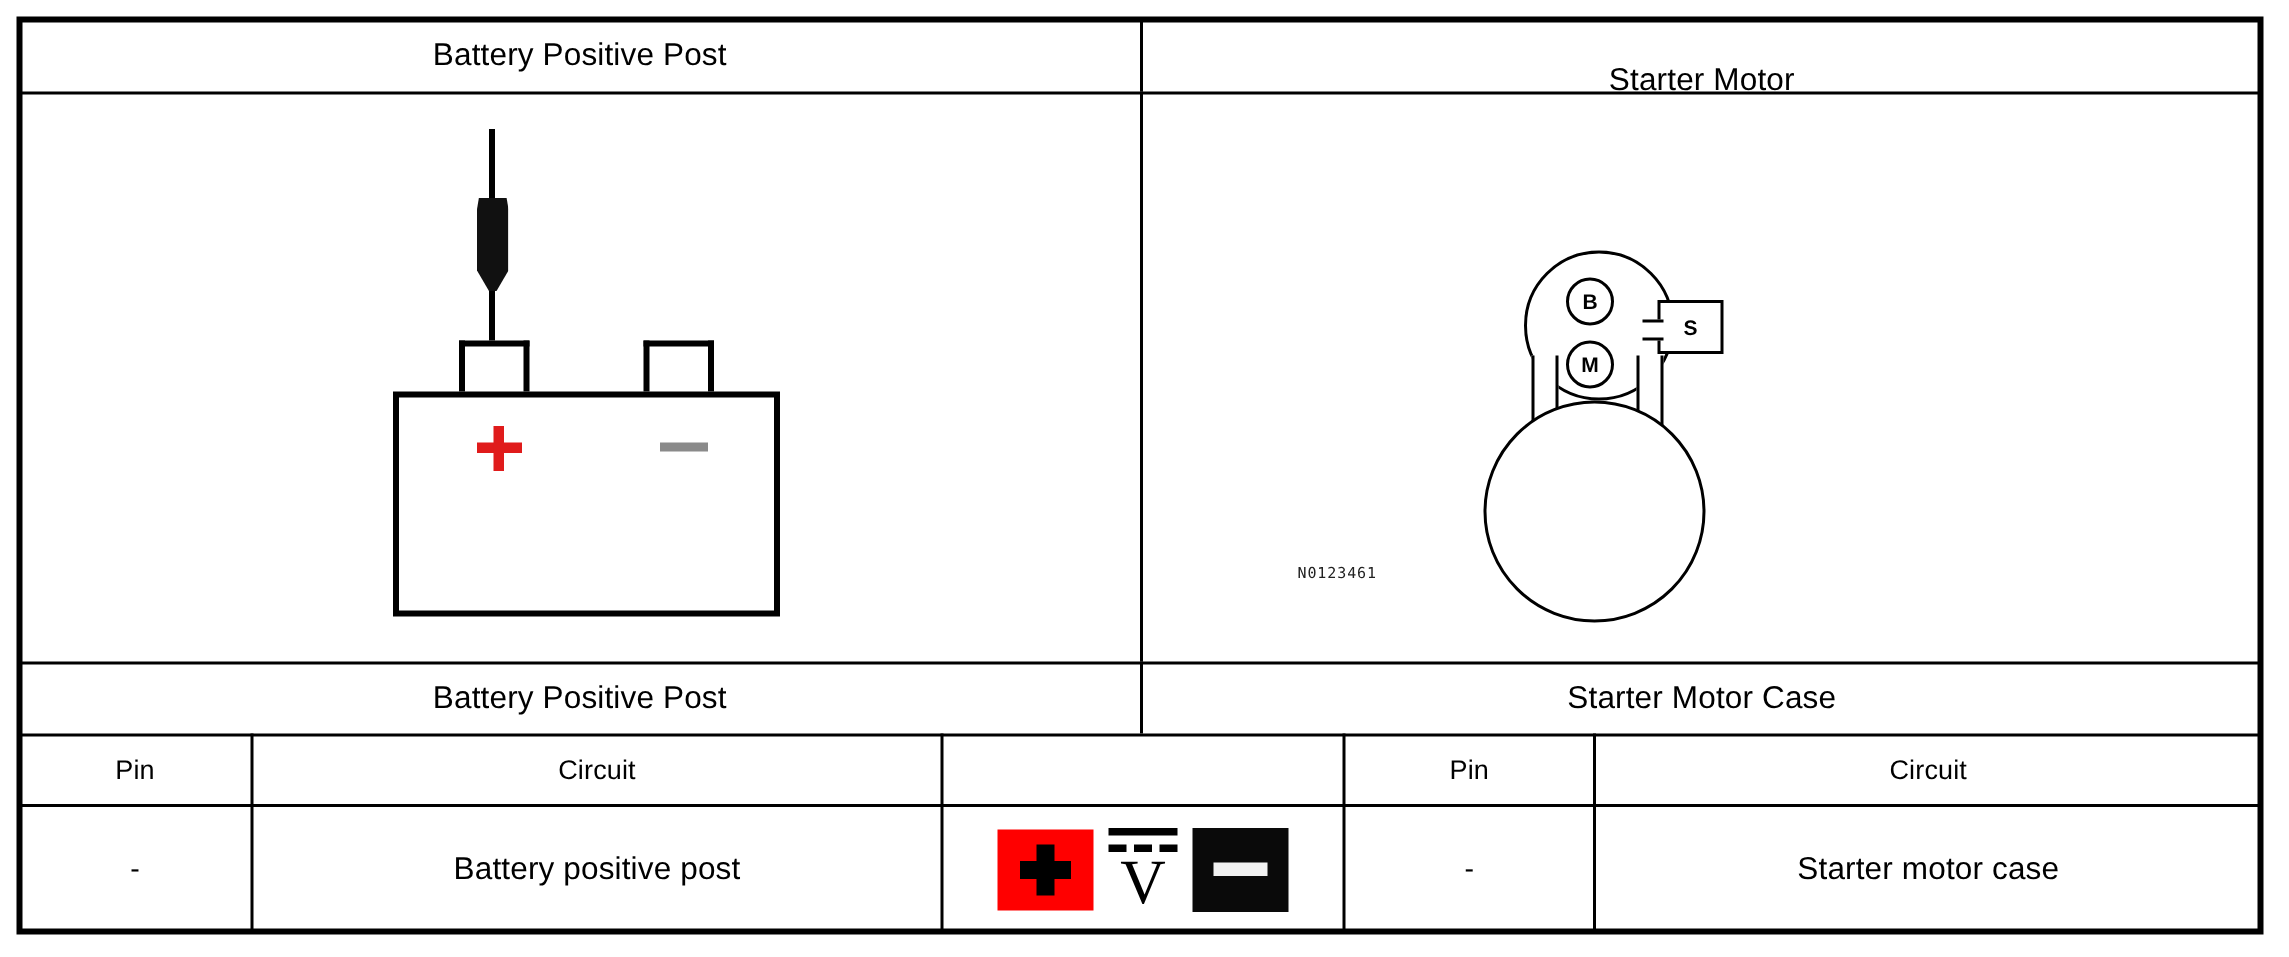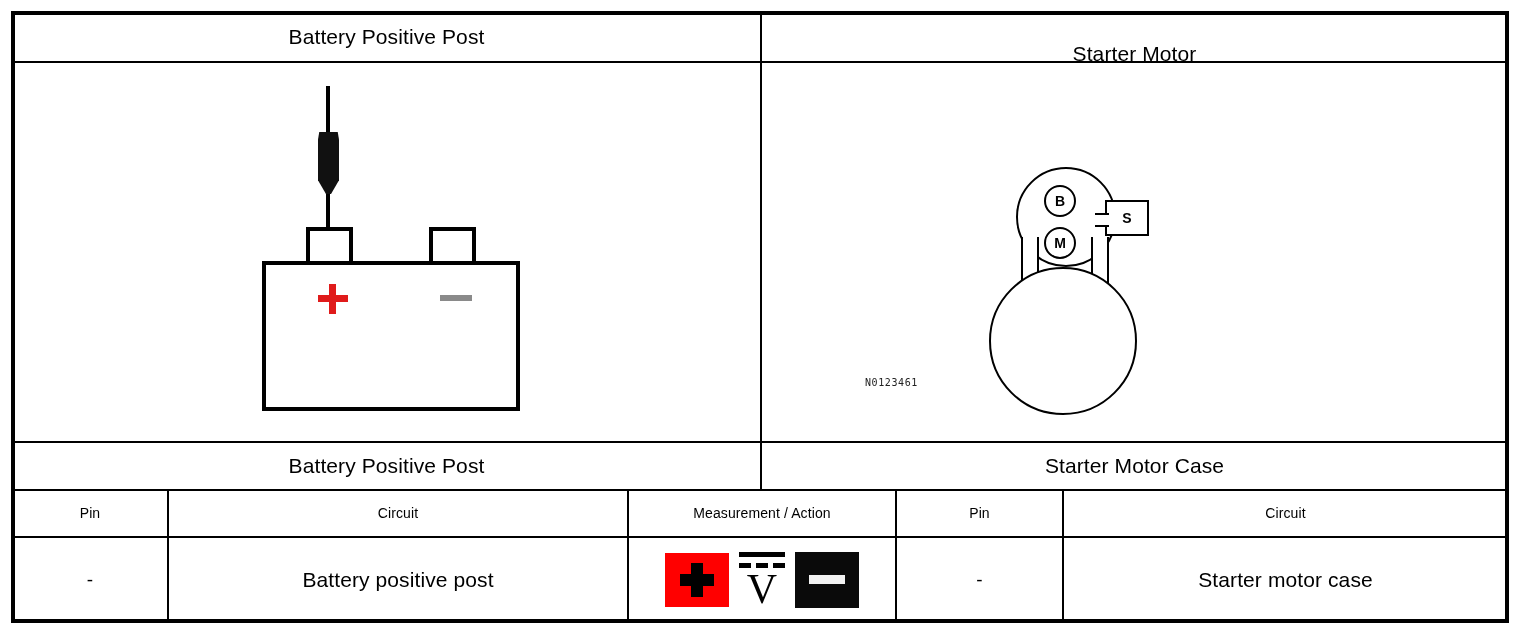--- a/index.html
+++ b/index.html
@@ -31,21 +31,21 @@
 
   .cell{
     position:absolute;
     display:flex;
     align-items:center;
     justify-content:center;
     box-sizing:border-box;
     text-align:center;
   }
   .title-txt{font-size:21px;line-height:1.1;letter-spacing:.1px;}
-  .hdr-txt{font-size:14px;line-height:1.1;letter-spacing:.1px;}
+  .hdr-txt{font-size:18px;line-height:1.1;letter-spacing:.1px;}
   .body-txt{font-size:21px;line-height:1.1;letter-spacing:.1px;}
   .dash-txt{font-size:19px;}
 
   
   .pane{position:absolute;}
 
   
   .battery-wrap{position:absolute;left:262px;top:86px;width:270px;height:330px;}
   .probe-shaft{
     position:absolute;left:64px;top:0;width:4px;height:146px;background:#000;
@@ -208,23 +208,20 @@
   <div class="cell title-txt" style="left:762px;top:442px;width:745px;height:47px;">
     <span>Starter Motor Case</span>
   </div>
 
   <div class="cell hdr-txt" style="left:13px;top:491px;width:154px;height:45px;">
     <span>Pin</span>
   </div>
   <div class="cell hdr-txt" style="left:169px;top:491px;width:458px;height:45px;">
     <span>Circuit</span>
   </div>
-  <div class="cell hdr-txt" style="left:629px;top:491px;width:266px;height:45px;">
-    <span>Measurement / Action</span>
-  </div>
   <div class="cell hdr-txt" style="left:897px;top:491px;width:165px;height:45px;">
     <span>Pin</span>
   </div>
   <div class="cell hdr-txt" style="left:1064px;top:491px;width:443px;height:45px;">
     <span>Circuit</span>
   </div>
 
   <div class="cell dash-txt" style="left:13px;top:538px;width:154px;height:83px;">
     <span>-</span>
   </div>

